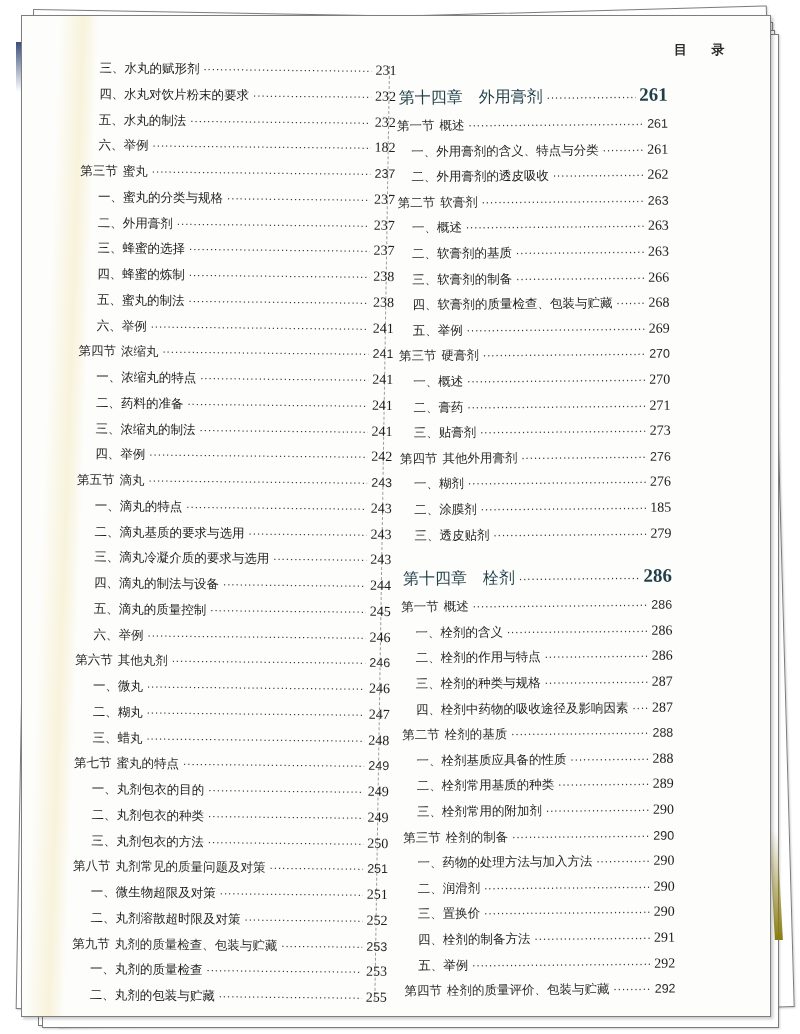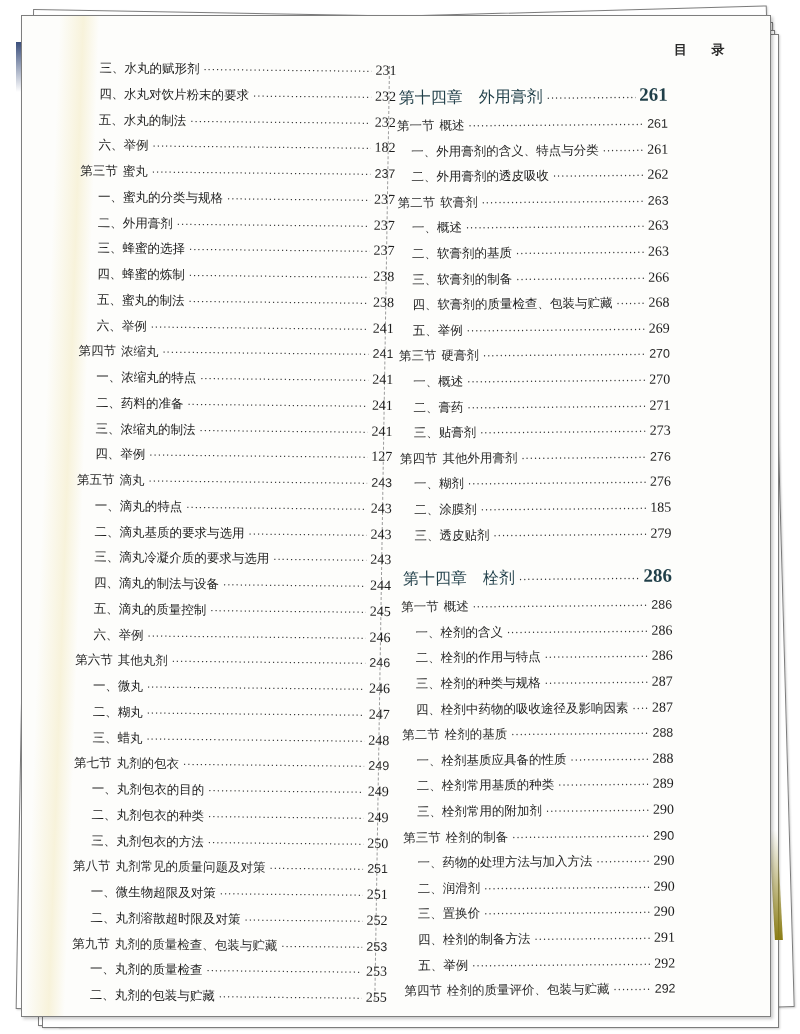--- a/index.html
+++ b/index.html
@@ -169,21 +169,21 @@
         <span class="pg">241</span>
       </div>
       <div class="entry item" style="top: 407.5px; left: 18px; width: 297px;">
         <span class="title">三、浓缩丸的制法</span>
         <span class="dots"></span>
         <span class="pg">241</span>
       </div>
       <div class="entry item" style="top: 433.25px; left: 18px; width: 297px;">
         <span class="title">四、举例</span>
         <span class="dots"></span>
-        <span class="pg">127</span>
+        <span class="pg">242</span>
       </div>
       <div class="entry section" style="top: 459px; left: 0px; width: 315px;">
         <span class="num title">第五节</span>
         <span class="title">滴丸</span>
         <span class="dots"></span>
         <span class="pg">243</span>
       </div>
       <div class="entry item" style="top: 484.75px; left: 18px; width: 297px;">
         <span class="title">一、滴丸的特点</span>
         <span class="dots"></span>
@@ -230,21 +230,21 @@
         <span class="dots"></span>
         <span class="pg">247</span>
       </div>
       <div class="entry item" style="top: 716.5px; left: 18px; width: 297px;">
         <span class="title">三、蜡丸</span>
         <span class="dots"></span>
         <span class="pg">248</span>
       </div>
       <div class="entry section" style="top: 742.25px; left: 0px; width: 315px;">
         <span class="num title">第七节</span>
-        <span class="title">丸剂的包衣</span>
+        <span class="title">蜜丸的特点</span>
         <span class="dots"></span>
         <span class="pg">249</span>
       </div>
       <div class="entry item" style="top: 768px; left: 18px; width: 297px;">
         <span class="title">一、丸剂包衣的目的</span>
         <span class="dots"></span>
         <span class="pg">249</span>
       </div>
       <div class="entry item" style="top: 793.75px; left: 18px; width: 297px;">
         <span class="title">二、丸剂包衣的种类</span>

